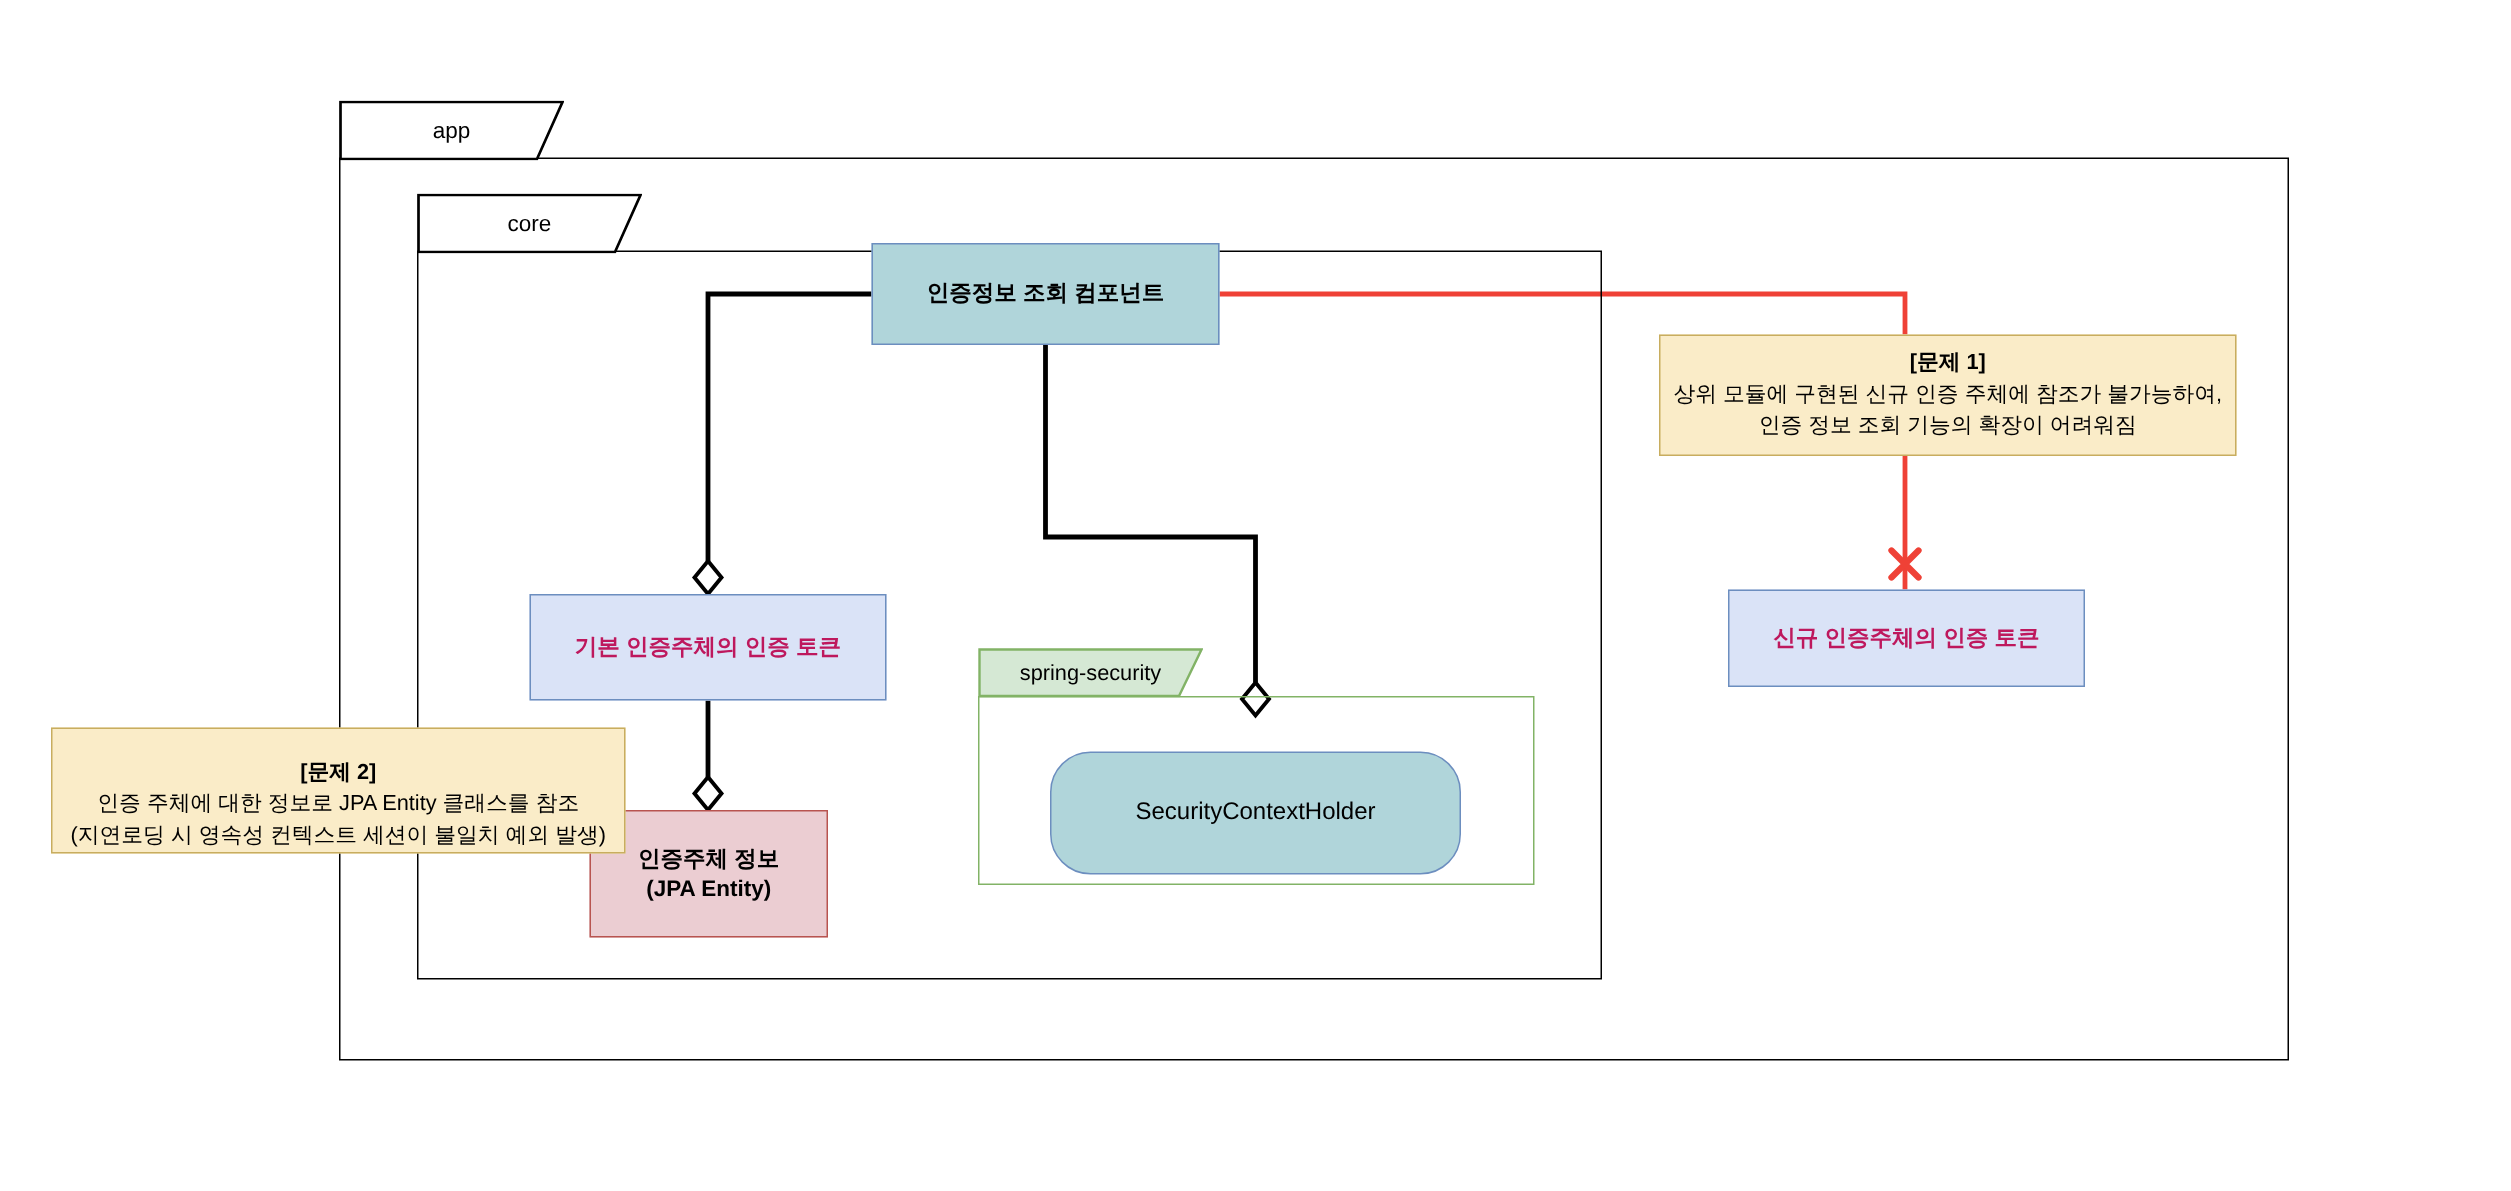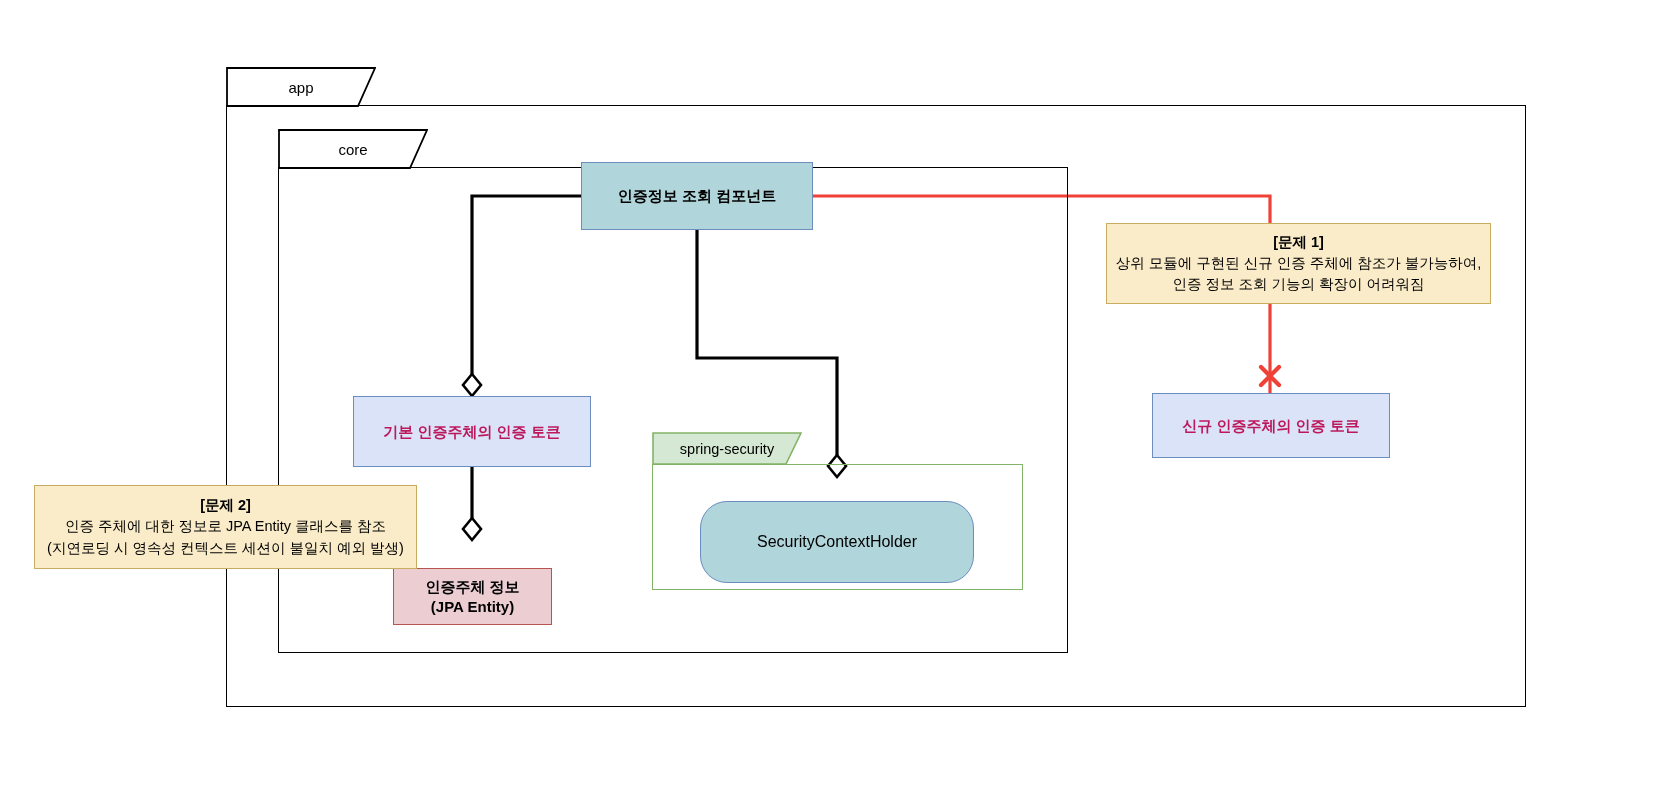--- a/index.html
+++ b/index.html
@@ -162,38 +162,38 @@
   </div>
 
   <div class="node n-teal" style="left:581px; top:162px; width:232px; height:68px;">
     <span class="ln">인증정보 조회 컴포넌트</span>
   </div>
 
   <div class="node n-blue" style="left:353px; top:396px; width:238px; height:71px;">
     <span class="ln">기본 인증주체의 인증 토큰</span>
   </div>
 
-  <div class="node n-pink" style="left:393px; top:540px; width:159px; height:57px;margin-top:28px;">
+  <div class="node n-pink" style="left:393px; top:540px; width:159px; height:85px;">
     <span class="ln">인증주체 정보</span>
     <span class="ln">(JPA Entity)</span>
   </div>
 
   <div class="node n-teal plain" style="left:700px; top:501px; width:274px; height:82px;border-radius:27px;">
     <span class="ln">SecurityContextHolder</span>
   </div>
 
   <div class="node n-blue" style="left:1152px; top:393px; width:238px; height:65px;">
     <span class="ln">신규 인증주체의 인증 토큰</span>
   </div>
 
   <div class="note" style="left:1106px; top:223px; width:385px; height:81px;">
     <span class="ln title">[문제 1]</span>
     <span class="ln">상위 모듈에 구현된 신규 인증 주체에 참조가 불가능하여,</span>
     <span class="ln">인증 정보 조회 기능의 확장이 어려워짐</span>
   </div>
 
-  <div class="note" style="left:34px; top:485px; width:383px; height:84px;">
+  <div class="note" style="left:34px; top:485px; width:383px; height:84px;justify-content:flex-end;">
     <span class="ln title">[문제 2]</span>
     <span class="ln">인증 주체에 대한 정보로 JPA Entity 클래스를 참조</span>
     <span class="ln">(지연로딩 시 영속성 컨텍스트 세션이 불일치 예외 발생)</span>
   </div>
 
 </div>
 
 </body></html>

